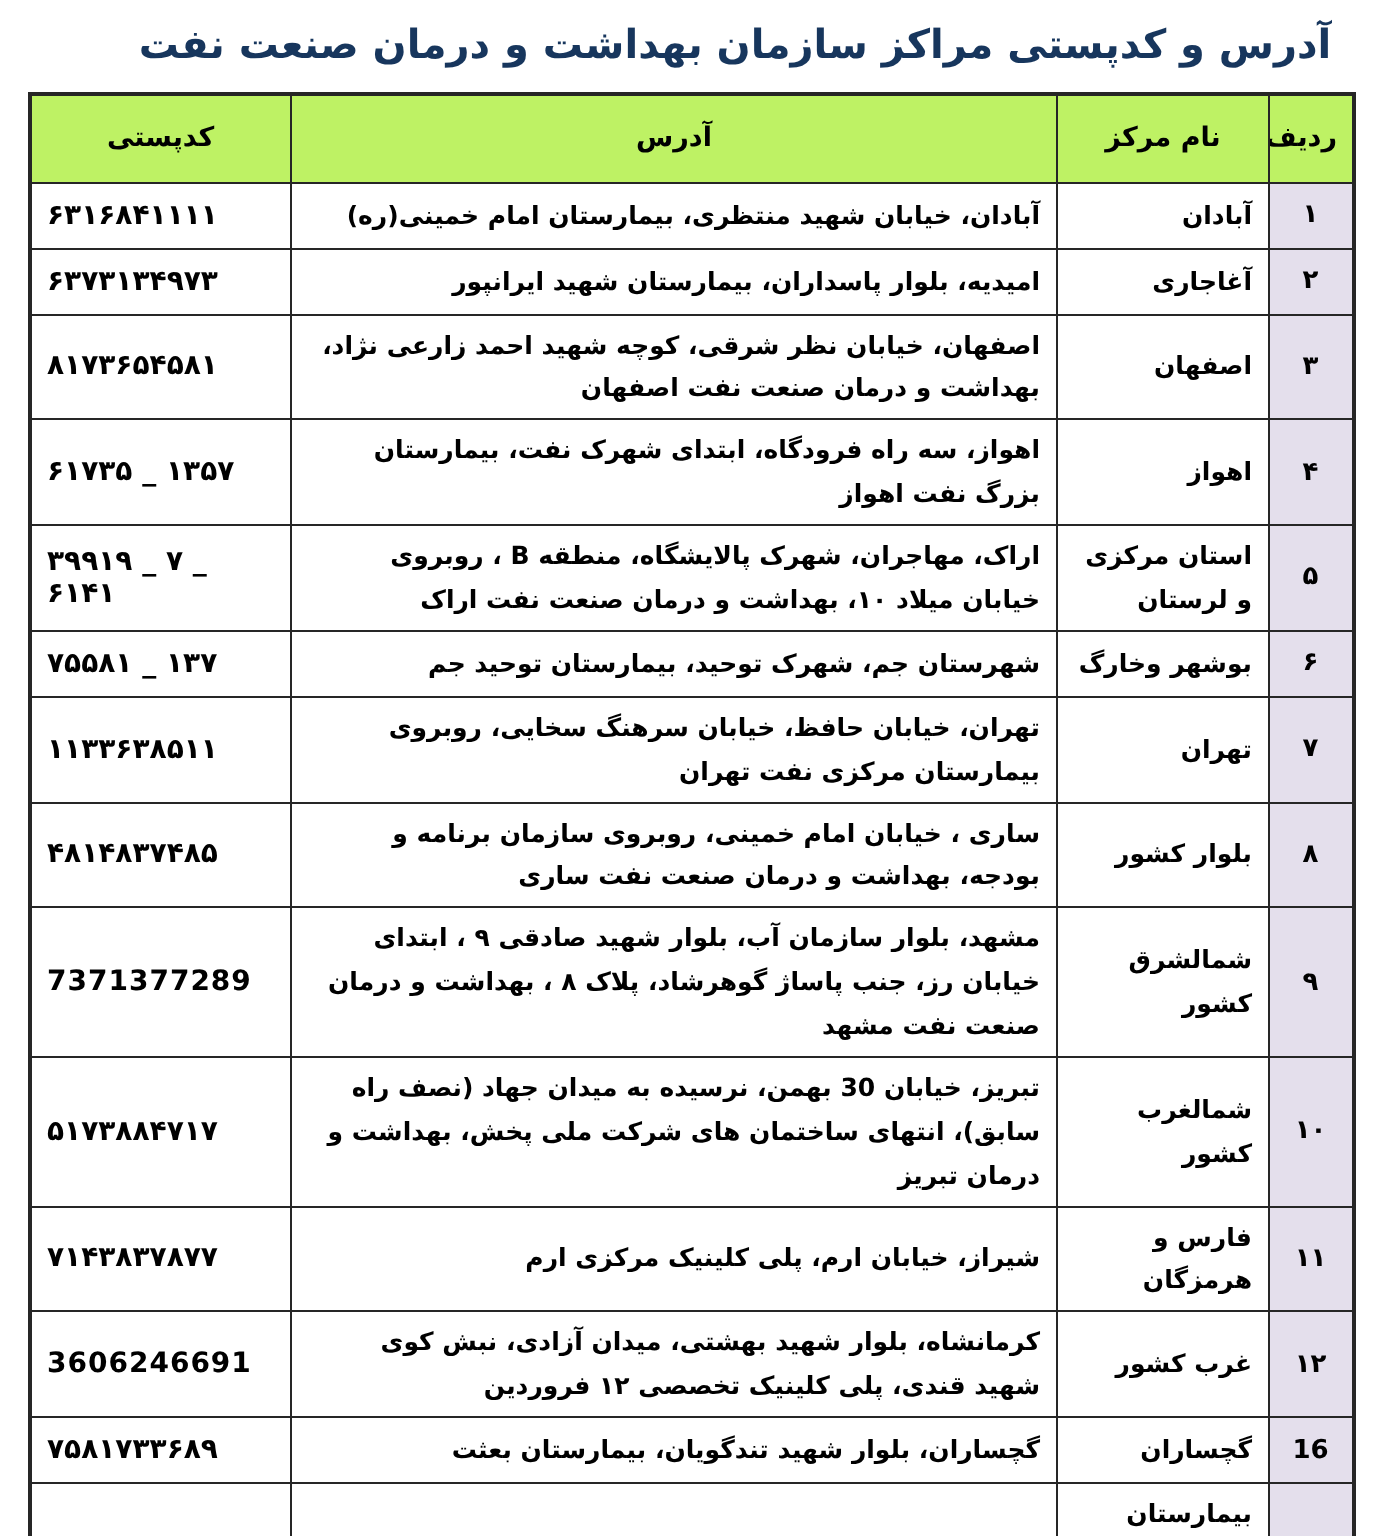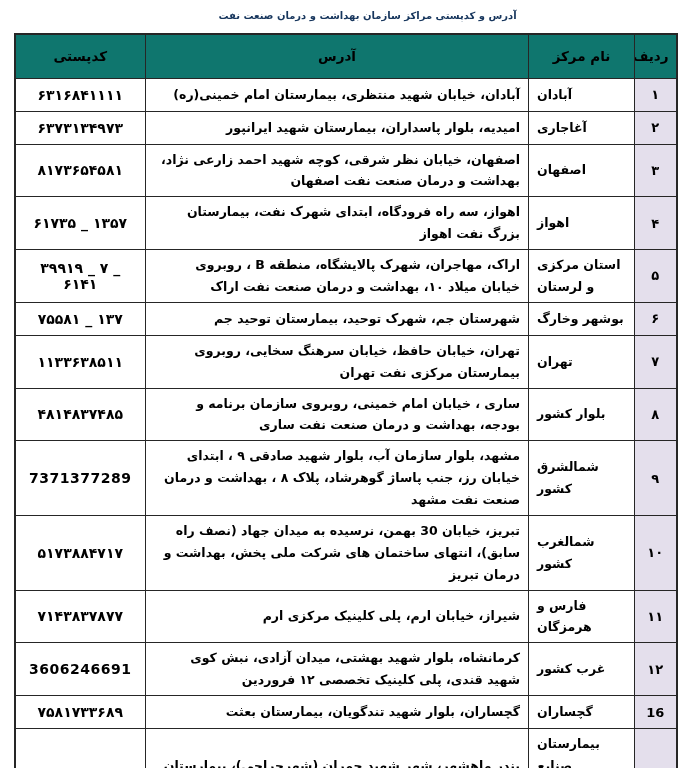--- a/index.html
+++ b/index.html
@@ -12,21 +12,21 @@
     width: 691px;
     height: 768px;
     background: #ffffff;
     box-sizing: border-box;
     padding-top: 8px;
     overflow: hidden;
   }
   .page-title {
     text-align: center;
     font-weight: bold;
-    font-size: 10px;
+    font-size: 20px;
     color: #17365D;
     direction: rtl;
     margin: 2px 0 12px 0;
     padding-left: 44px;
   }
   table.centers {
     direction: rtl;
     width: 662px;
     margin: 0 auto;
     border-collapse: collapse;
@@ -41,45 +41,44 @@
     padding: 4px 8px;
     box-sizing: border-box;
     overflow: hidden;
   }
   col.c-radif   { width: 42px; }
   col.c-center  { width: 106px; }
   col.c-address { width: 383px; }
   col.c-postal  { width: 131px; }
 
   thead th {
-    background: #0f766e;
+    background: #bef264;
     text-align: center;
     font-size: 13.5px;
     height: 44px;
   }
   tbody tr { height: 33px; }
 
   td.radif {
     background: #E4DFEC;
     text-align: center;
     font-size: 13px;
   }
   td.center-name {
-    text-align: left;
+    text-align: right;
     font-size: 12.5px;
     line-height: 1.75;
   }
   td.address {
     text-align: right;
     font-size: 12.5px;
     line-height: 1.75;
   }
   td.postal {
     direction: ltr;
-    text-align: center;
     font-size: 14px;
     letter-spacing: 0.5px;
   }
 </style>
 </head>
 <body>
 
 <div class="page">
 
   <div class="page-title">آدرس و کدپستی مراکز سازمان بهداشت و درمان صنعت نفت</div>

